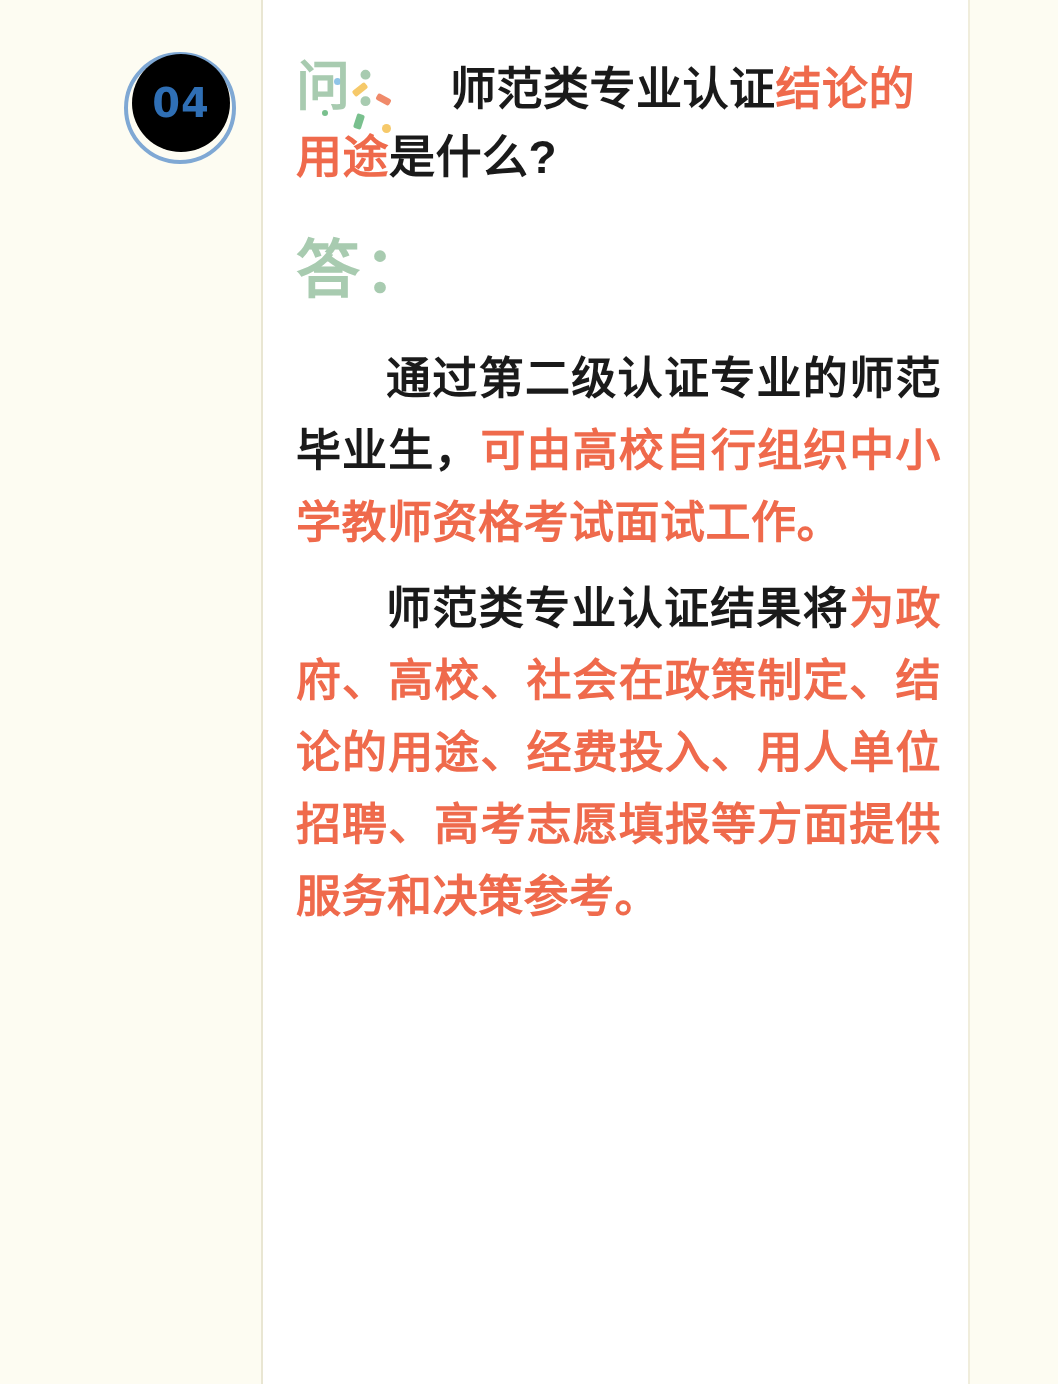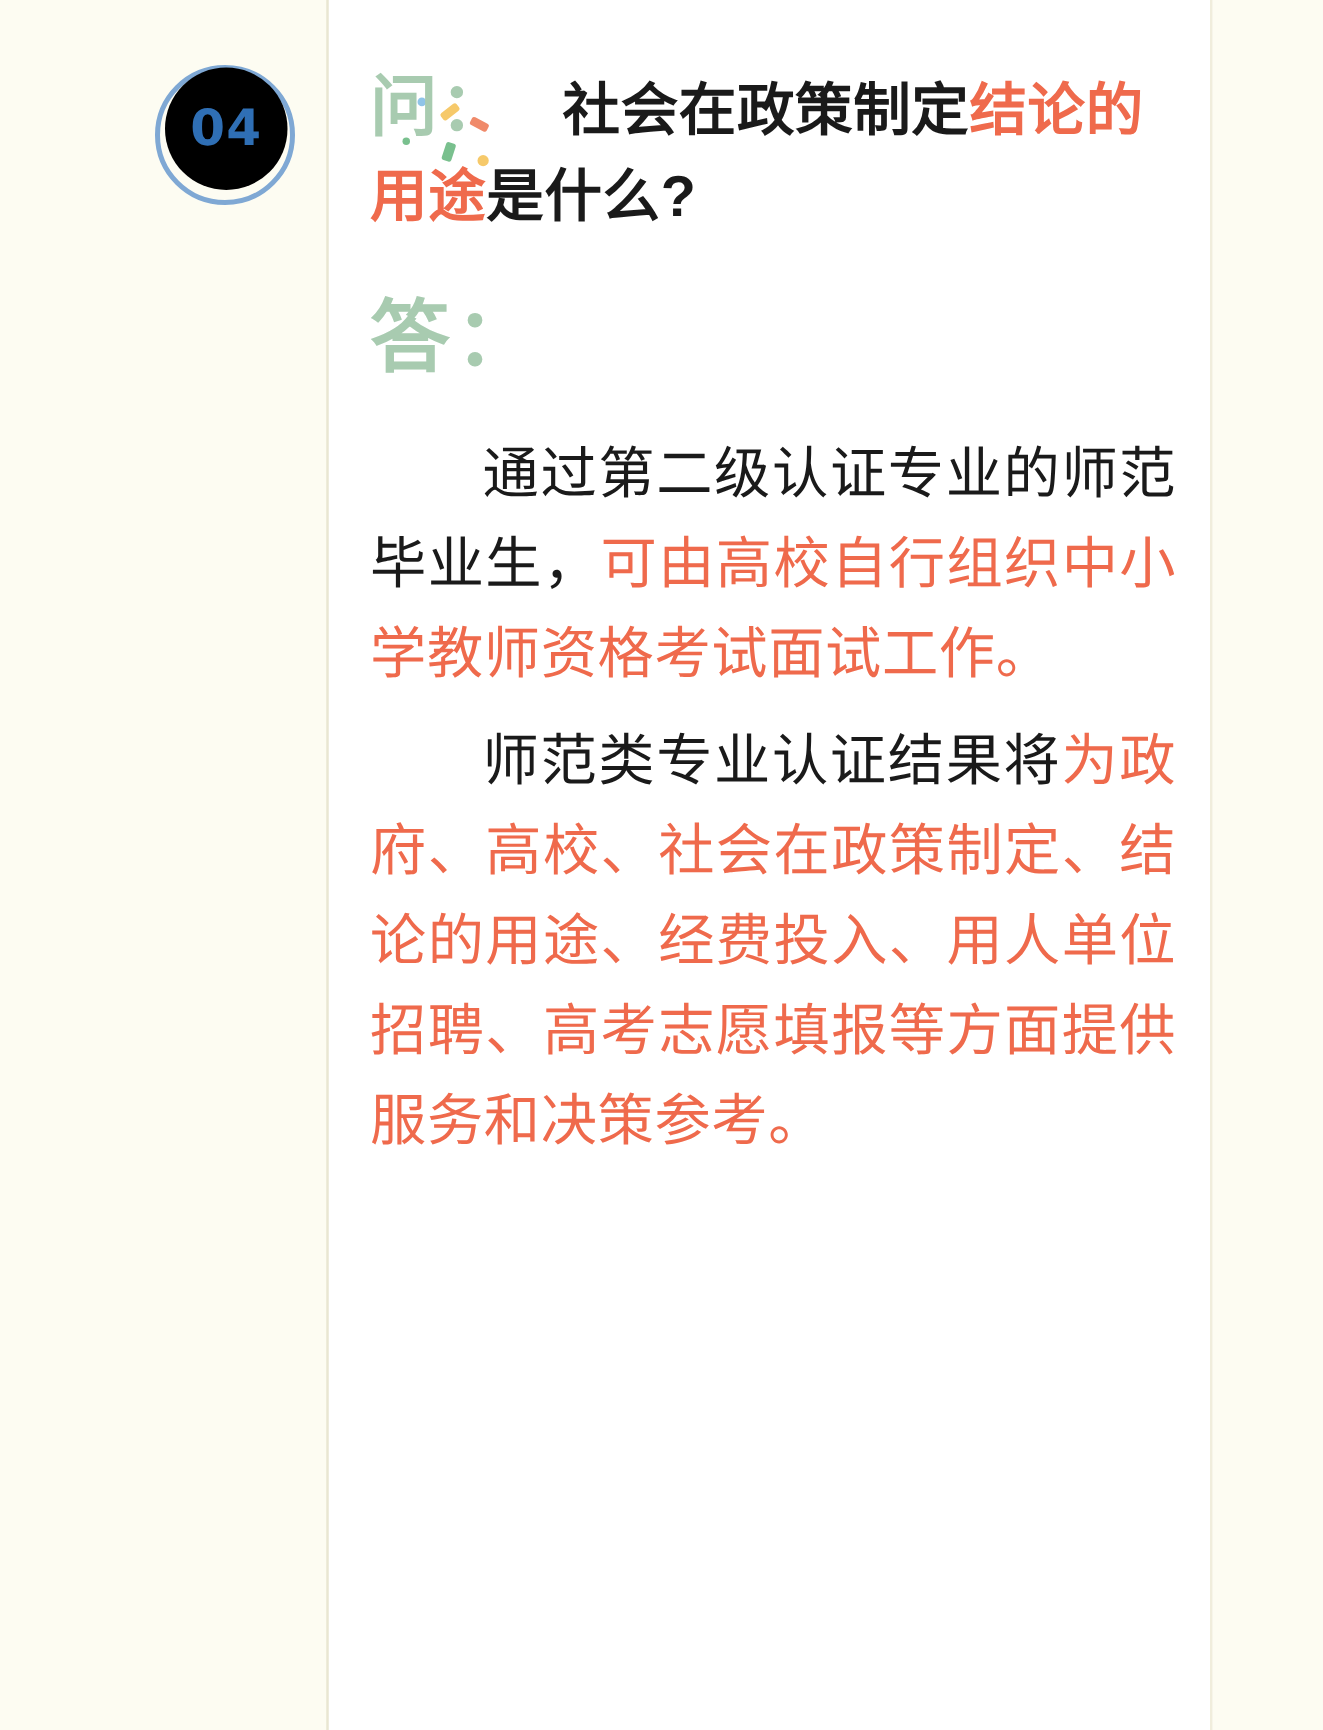--- a/index.html
+++ b/index.html
@@ -140,21 +140,21 @@
     font-weight: 700;
     color: #a8cbb0;
     letter-spacing: 4px;
     line-height: 1.2;
   }
 
   .a-body {
     margin-top: 34px;
     font-size: 45px;
     line-height: 1.6;
-    font-weight: 400;
+    font-weight: 700;
     color: #1a1a1a;
     letter-spacing: 0.5px;
     text-align: justify;
     text-justify: inter-ideograph;
   }
   .a-body p {
     margin: 0 0 6px 0;
     text-indent: 2em;
   }
   .a-body p.p2 { margin-top: 14px; }
@@ -178,21 +178,21 @@
     <span class="confetti c6"></span>
     <div class="badge-ring"></div>
     <div class="badge-circle">
       <span class="badge-num">04</span>
     </div>
   </div>
 
   <div class="content">
 
     <div class="q-block">
-      <span class="q-label">问：</span><span class="q-gap"></span><span>社会在政策制定</span><span class="hl-red">结论的用途</span><span>是什么?</span>
+      <span class="q-label">问：</span><span class="q-gap"></span><span>师范类专业认证</span><span class="hl-red">结论的用途</span><span>是什么?</span>
     </div>
 
     <div class="a-label">答：</div>
 
     <div class="a-body">
       <p class="p1"><span>通过第二级认证专业的师范毕业生，</span><span class="hl-red">可由高校自行组织中小学教师资格考试面试工作。</span></p>
       <p class="p2"><span>师范类专业认证结果将</span><span class="hl-red">为政府、高校、社会在政策制定、结论的用途、经费投入、用人单位招聘、高考志愿填报等方面提供服务和决策参考。</span></p>
     </div>
 
   </div>

